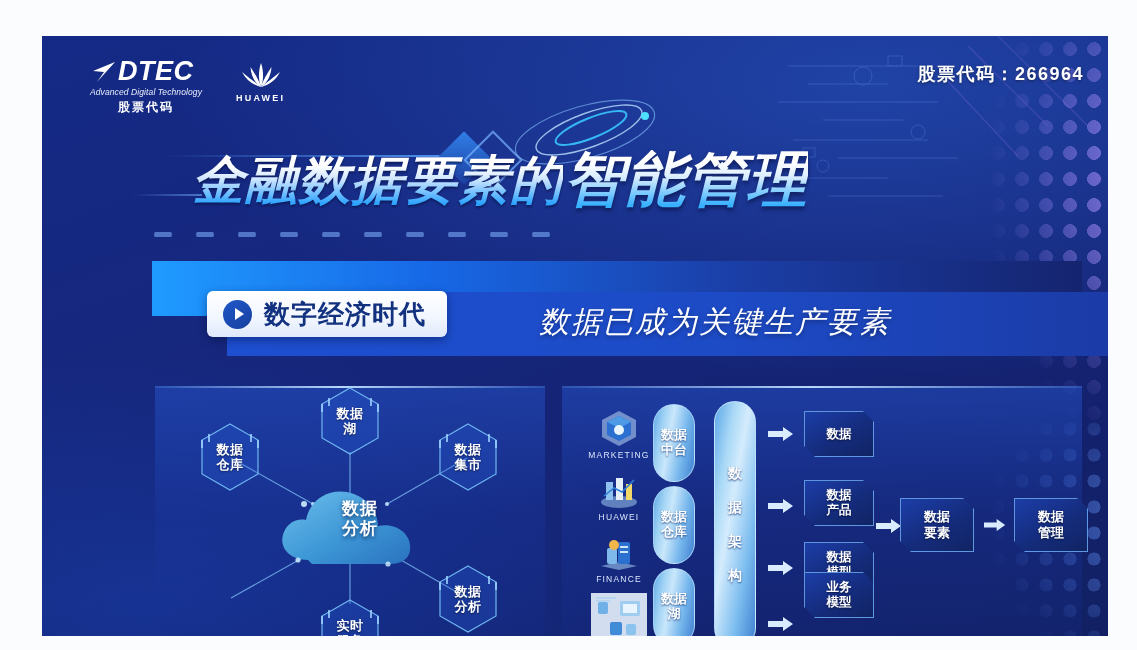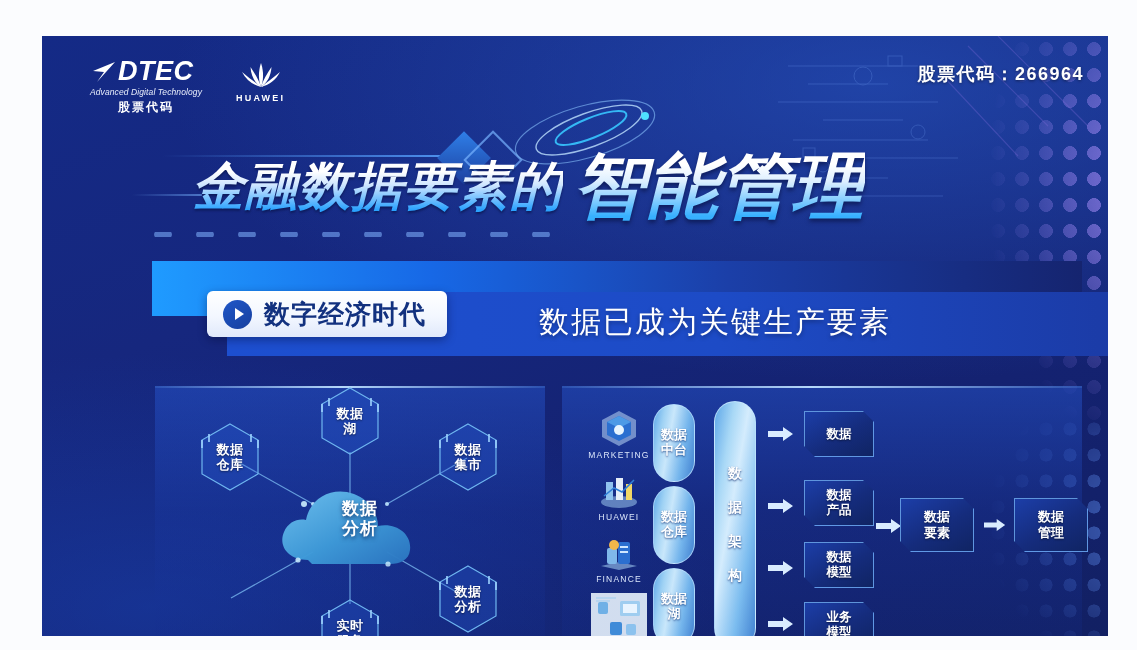--- a/index.html
+++ b/index.html
@@ -68,21 +68,21 @@
   .title span{
     font-weight:bold;font-style:italic;line-height:1;
     -webkit-background-clip:text;background-clip:text;color:transparent;
   }
   .t-small{
     font-size:52px;letter-spacing:1px;
     background-image:linear-gradient(180deg,#ffffff 22%,#cfe6ff 48%,#2aa2ff 96%);
     filter:drop-shadow(0 2px 1px rgba(8,18,70,.65));
   }
   .t-big{
-    font-size:72px;letter-spacing:1px;margin-left:10px;
+    font-size:60px;letter-spacing:1px;margin-left:1px;
     background-image:linear-gradient(180deg,#ffffff 20%,#dcefff 44%,#37b0ff 92%);
     filter:drop-shadow(0 3px 2px rgba(8,18,70,.7));
   }
 
   
   .banner{position:absolute;left:110px;top:225px;width:930px;height:55px;
     background:linear-gradient(90deg,#1f9bff 0%,#1768e6 30%,#1b3fa8 62%,#15246f 100%);}
   .banner2{position:absolute;left:185px;top:256px;width:895px;height:64px;
     background:linear-gradient(90deg,#1d4fd0 0%,#1d4bc6 55%,#1b3ba6 100%);}
   .tab{
@@ -93,21 +93,21 @@
   }
   .play{
     width:29px;height:29px;border-radius:50%;
     background:linear-gradient(145deg,#1f57c8,#173f9e);
     display:flex;align-items:center;justify-content:center;flex:0 0 auto;
   }
   .play i{display:block;width:0;height:0;border-left:9px solid #fff;
     border-top:6px solid transparent;border-bottom:6px solid transparent;margin-left:3px;}
   .tab-label{font-size:26px;font-weight:bold;color:#12317f;letter-spacing:1px;}
   .banner-head{
-    position:absolute;left:497px;top:266px;font-size:30px;
+    position:absolute;left:497px;top:266px;font-size:30px;font-style:italic;
     color:#fff;letter-spacing:2px;text-shadow:0 2px 4px rgba(0,0,0,.35);
   }
 
   
   .panel{
     position:absolute;top:350px;height:280px;
     background:linear-gradient(180deg,rgba(38,85,205,.50) 0%,rgba(26,58,165,.30) 45%,rgba(18,40,130,.18) 100%);
   }
   .panel::before{
     content:"";position:absolute;left:0;right:0;top:0;height:2px;
@@ -430,21 +430,21 @@
       <div>数据</div>
       <div>产品</div>
     </div>
   </div>
   <div class="obox" style="left:762px;top:506px">
     <div>
       <div>数据</div>
       <div>模型</div>
     </div>
   </div>
-  <div class="obox" style="left:762px;top:566px">
+  <div class="obox" style="left:762px;top:536px">
     <div>
       <div>业务</div>
       <div>模型</div>
     </div>
   </div>
 
   <svg class="arr" style="left:834px;top:482px" viewBox="0 0 26 16">
     <path d="M0 5 H15 V1 L25 8 L15 15 V11 H0 Z" fill="#d9ecff"></path>
     </svg>
   <div class="obox big" style="left:858px;top:462px">

